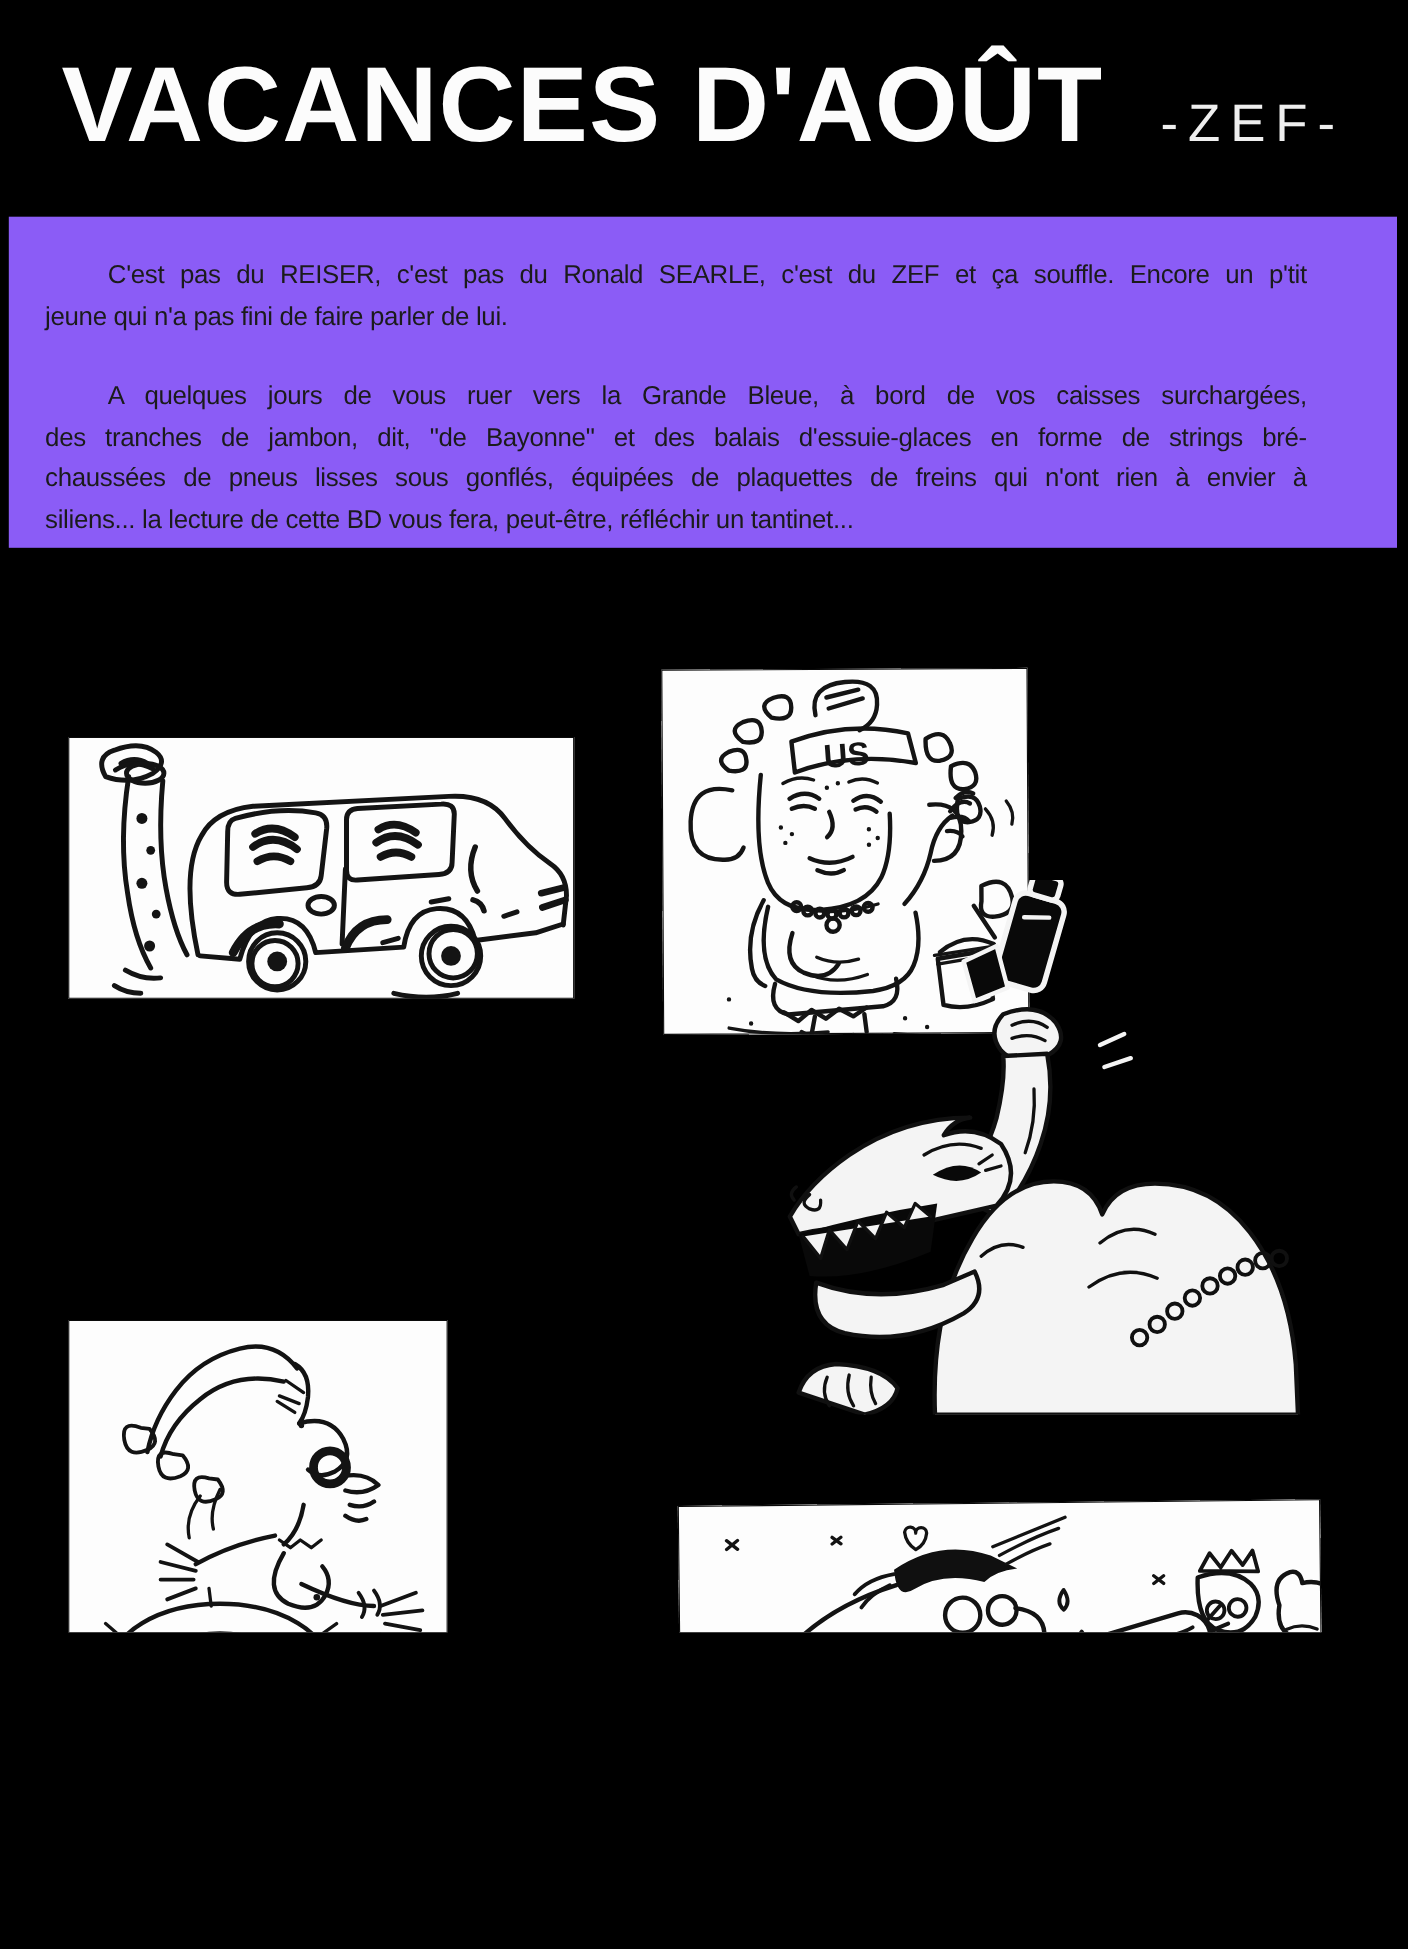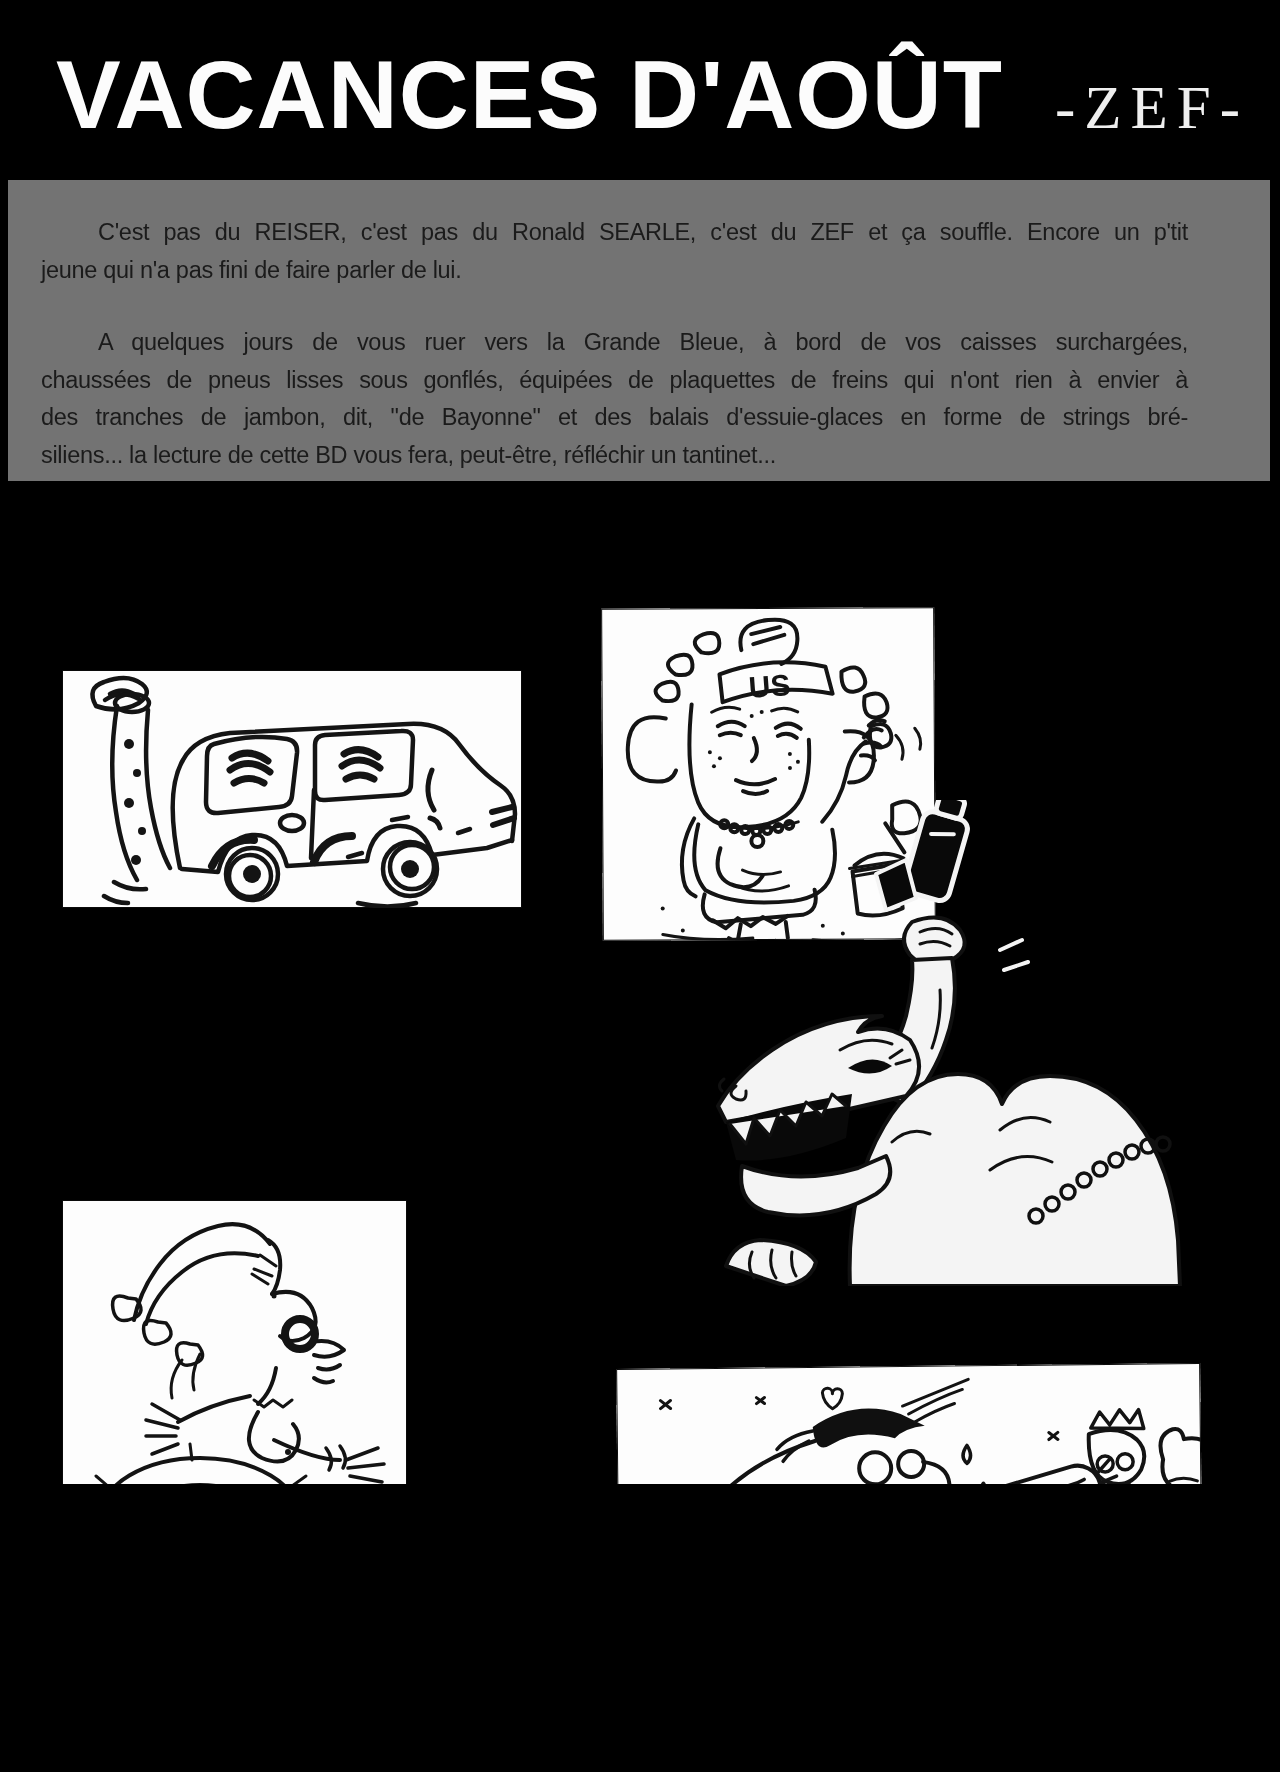--- a/index.html
+++ b/index.html
@@ -1,24 +1,24 @@
 <!DOCTYPE html>
 <html><head>
 <meta charset="utf-8">
 <style>
   html,body{margin:0;padding:0;background:#000;}
   .page{position:relative;width:1280px;height:1484px;background:#000;overflow:hidden;font-family:"Liberation Sans",sans-serif;}
 
   
   .masthead{position:absolute;left:56px;top:46px;display:flex;align-items:baseline;gap:52px;color:#fff;white-space:nowrap;}
   .title{font-family:"Liberation Sans",sans-serif;font-weight:700;font-size:97px;line-height:1;letter-spacing:1px;margin:0;color:#fcfcfc;}
-  .author{font-family:Liberation Serif, serif;font-weight:400;font-size:61px;line-height:1;letter-spacing:9px;color:#efefef;}
+  .author{font-family:Liberation Sans, sans-serif;font-weight:400;font-size:48px;line-height:1;letter-spacing:9px;color:#efefef;}
 
   
-  .intro{position:absolute;left:8px;top:180px;width:1262px;height:301px;background:#737373;box-sizing:border-box;
+  .intro{position:absolute;left:8px;top:197px;width:1262px;height:301px;background:#8b5cf6;box-sizing:border-box;
          padding:34px 82px 0 33px;color:#1b1b1b;}
   .tline{font-size:23.5px;line-height:37.5px;letter-spacing:-0.3px;text-align:justify;text-align-last:justify;}
   .tline.first{text-indent:57px;}
   .tline.last{text-align-last:left;}
   .para2{margin-top:35px;}
 
   
   .panel{position:absolute;background:#fdfdfd;box-shadow:0 0 0 1px #0a0a0a inset;}
   .cutout{position:absolute;background:transparent;}
   .panel svg,.cutout svg{display:block;width:100%;height:100%;}
@@ -42,22 +42,22 @@
     <span class="author">-ZEF-</span>
   </header>
 
   <section class="intro">
     <div class="para1">
       <div class="tline first">C'est pas du REISER, c'est pas du Ronald SEARLE, c'est du ZEF et ça souffle. Encore un p'tit</div>
       <div class="tline last">jeune qui n'a pas fini de faire parler de lui.</div>
     </div>
     <div class="para2">
       <div class="tline first">A quelques jours de vous ruer vers la Grande Bleue, à bord de vos caisses surchargées,</div>
+      <div class="tline">des tranches de jambon, dit, "de Bayonne" et des balais d'essuie-glaces en forme de strings bré-</div>
       <div class="tline">chaussées de pneus lisses sous gonflés, équipées de plaquettes de freins qui n'ont rien à envier à</div>
-      <div class="tline">des tranches de jambon, dit, "de Bayonne" et des balais d'essuie-glaces en forme de strings bré-</div>
       <div class="tline last">siliens... la lecture de cette BD vous fera, peut-être, réfléchir un tantinet...</div>
     </div>
   </section>
 
   <div class="panel" id="panel-car">
     <svg viewBox="0 0 460 238" role="img" aria-label="Ink cartoon: battered overloaded car speeding along, fitted with a snorkel exhaust pipe full of holes">
       <g fill="none" stroke="#141414" stroke-width="4.5" stroke-linecap="round" stroke-linejoin="round">
         <path d="M34,36 q-10,-18 8,-24 q24,-9 38,2 q11,9 -3,19 q-20,11 -43,3 z"></path>
         <path d="M48,24 q12,-7 24,0"></path>
         <path d="M43,30 q16,-11 34,-1"></path>

